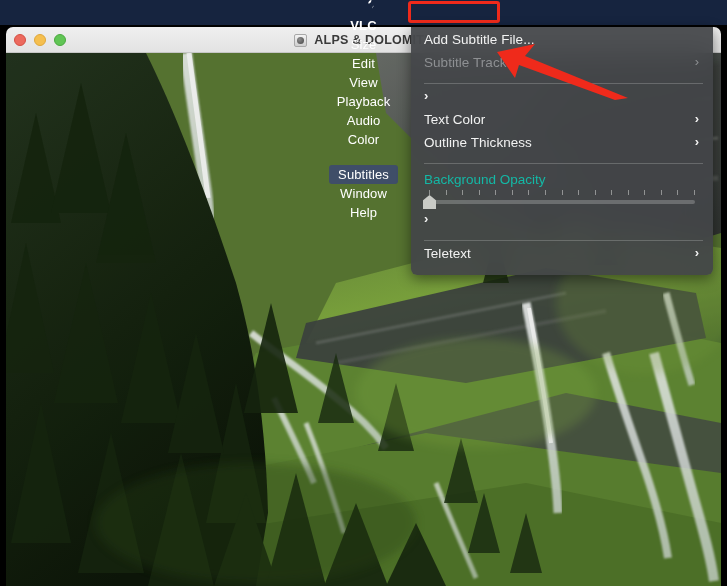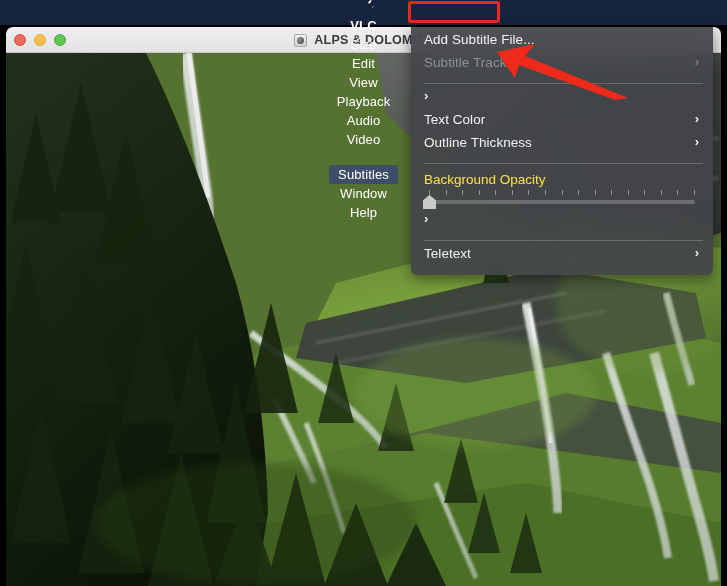--- a/index.html
+++ b/index.html
@@ -188,21 +188,21 @@
   .sep {
     height: 1px;
     background: rgba(255,255,255,0.20);
     margin: 5px 10px 5px 13px;
   }
   .slider-label {
     height: 21px;
     display: flex;
     align-items: center;
     padding: 0 13px;
-    color: #fde047;
+    color: #14b8a6;
     font-size: 13.5px;
   }
   .slider-row {
     height: 22px;
     padding: 0 13px 0 13px;
     position: relative;
   }
   .slider-ticks {
     position: absolute;
     left: 18px;
@@ -392,21 +392,21 @@
         <path d="M9.6 2.4c.5-.6.9-1.5.8-2.4-.8.04-1.7.5-2.3 1.2-.5.6-.9 1.5-.8 2.3.9.07 1.8-.45 2.3-1.1zM11.2 8.5c-.02-2 1.6-2.95 1.7-3-..9-1.4-2.4-1.6-2.9-1.6-1.2-.13-2.4.73-3 .73-.6 0-1.6-.71-2.6-.7-1.3.02-2.6.78-3.2 1.98-1.4 2.4-.36 6 1 7.95.66.96 1.45 2.04 2.5 2 1-.04 1.38-.65 2.6-.65 1.2 0 1.55.65 2.6.63 1.08-.02 1.76-.98 2.42-1.95.76-1.11 1.08-2.19 1.1-2.25-.02-.01-2.1-.81-2.12-3.2z"></path>
       </svg>
     </span>
 
     <span class="mb-item mb-bold">VLC</span>
     <span class="mb-item">Size</span>
     <span class="mb-item">Edit</span>
     <span class="mb-item">View</span>
     <span class="mb-item">Playback</span>
     <span class="mb-item">Audio</span>
-    <span class="mb-item">Video</span>
+    <span class="mb-item">Color</span>
     <span class="mb-item mb-active">Subtitles</span>
     <span class="mb-item">Window</span>
     <span class="mb-item">Help</span>
   </div>
 
   <div id="subtitles-annotation"></div>
 
   <div id="dropdown">
 
     <div class="mi">

